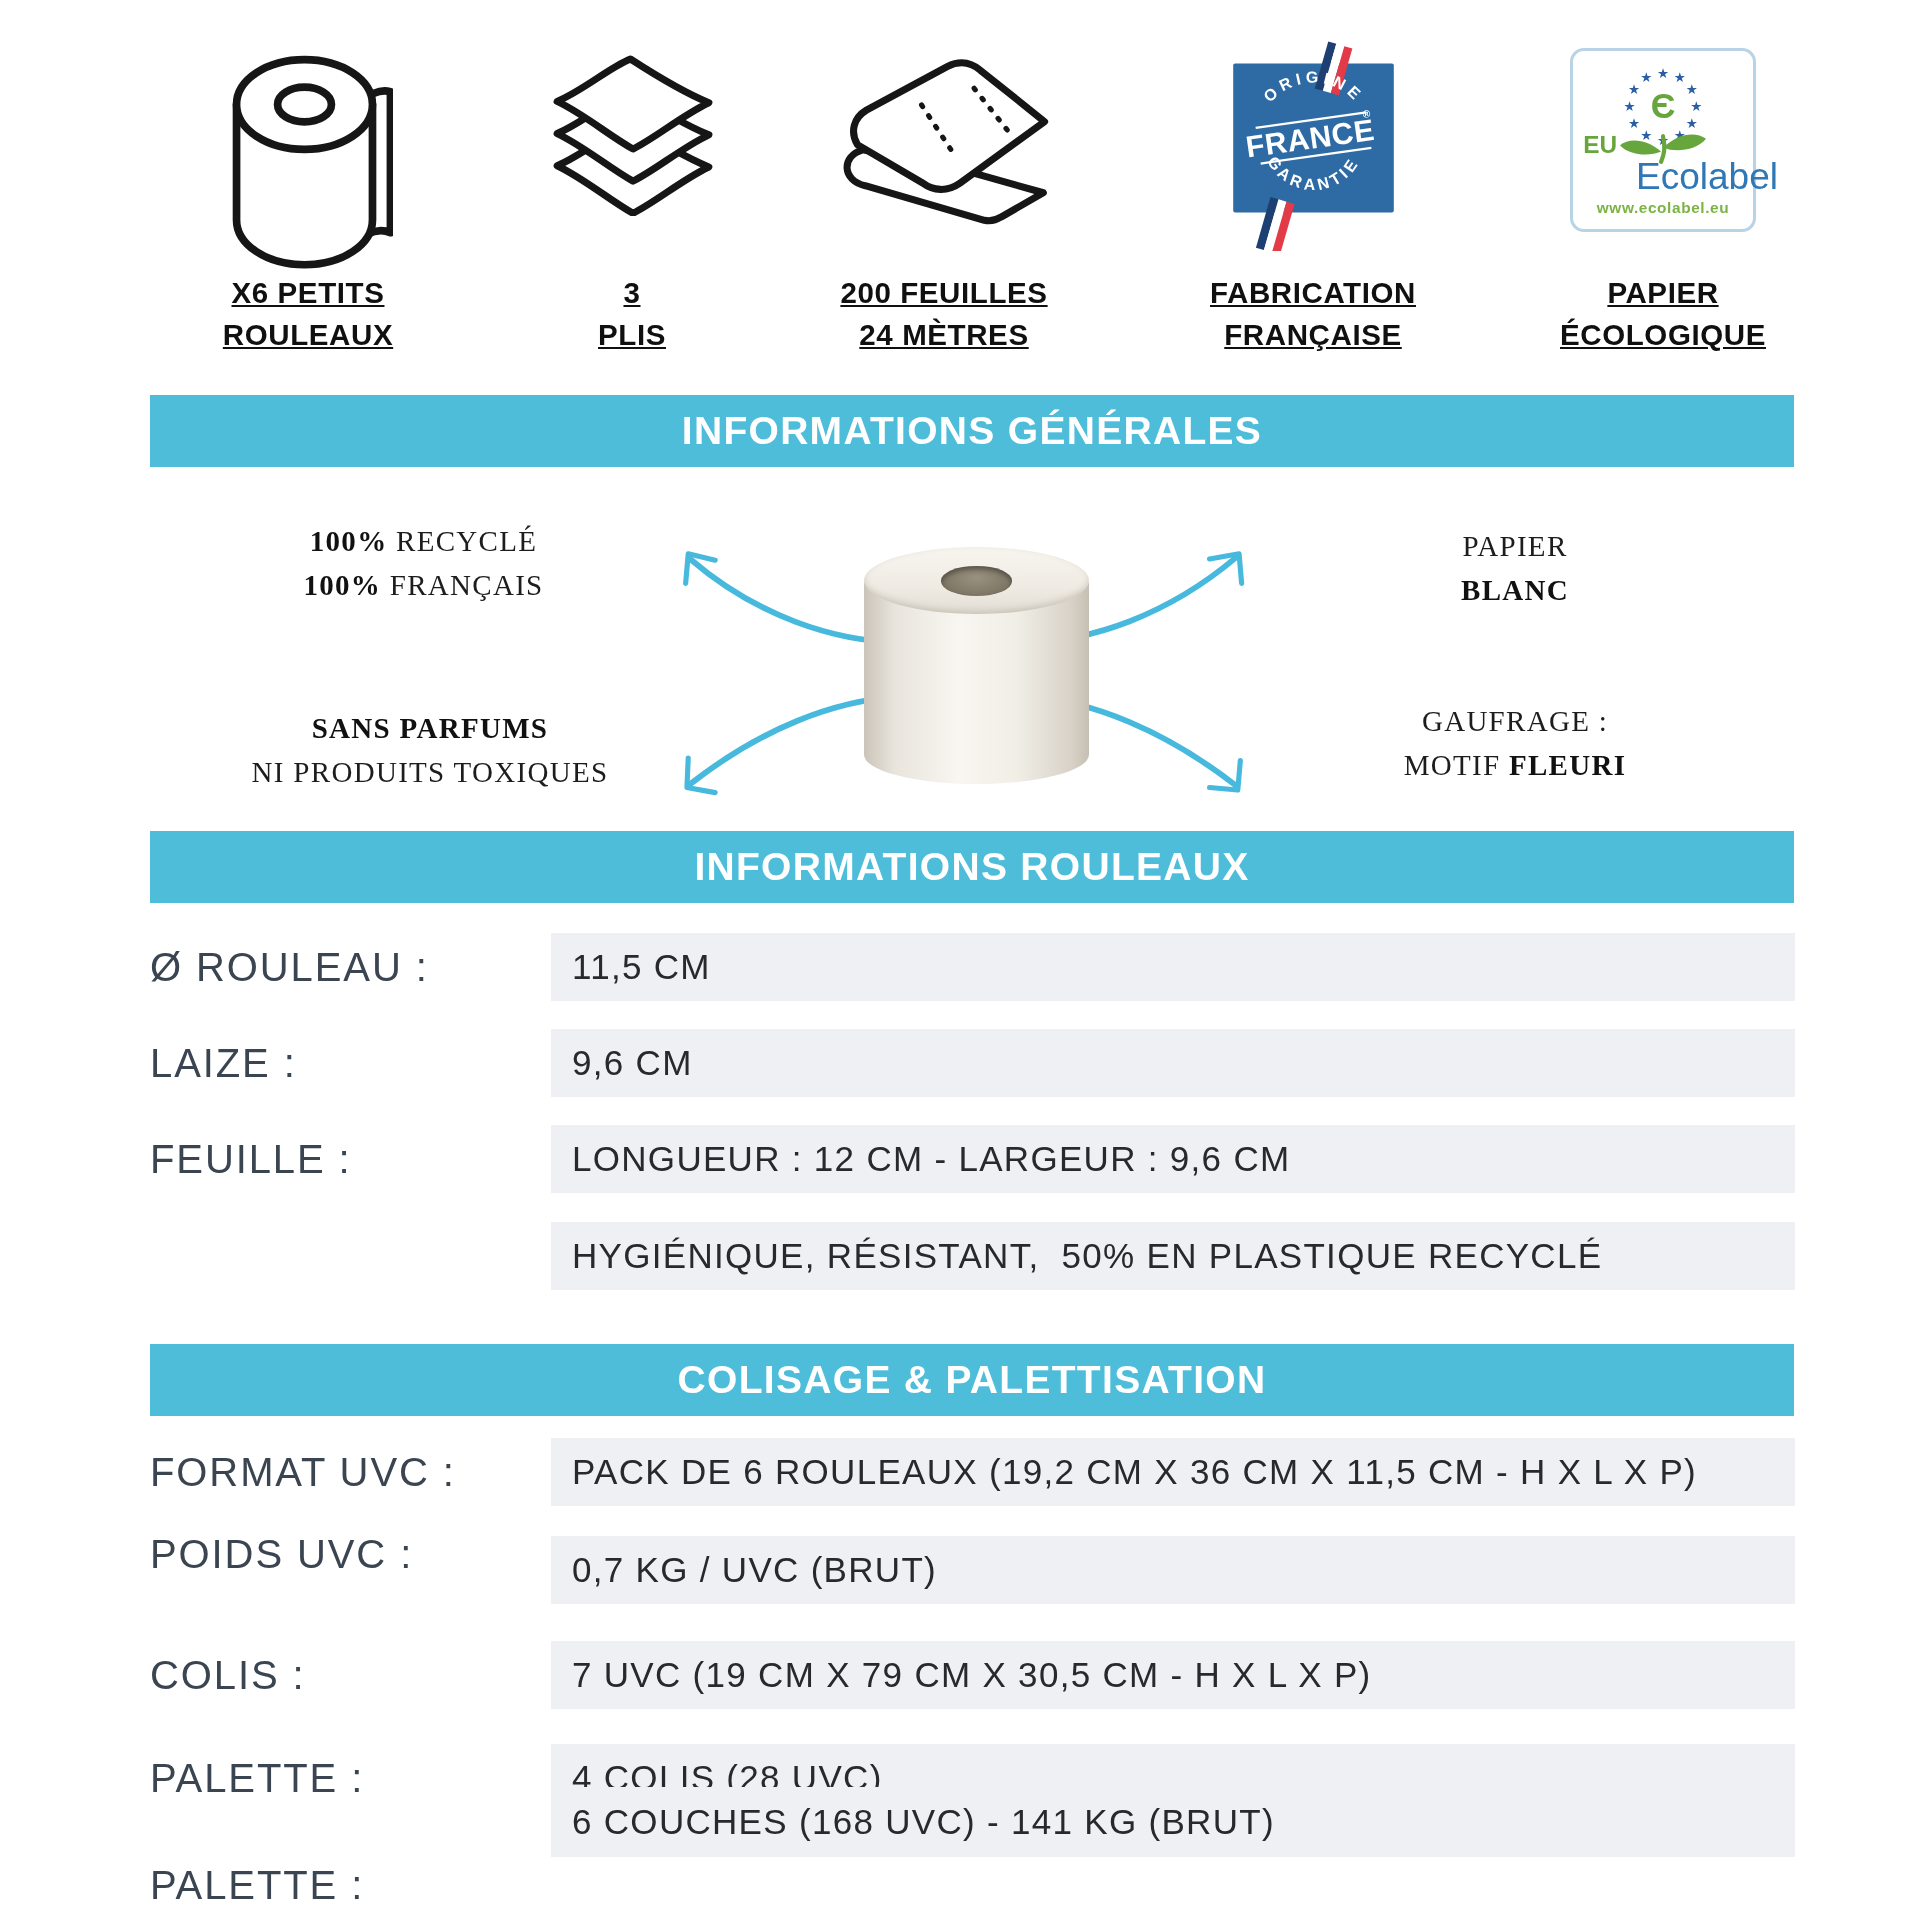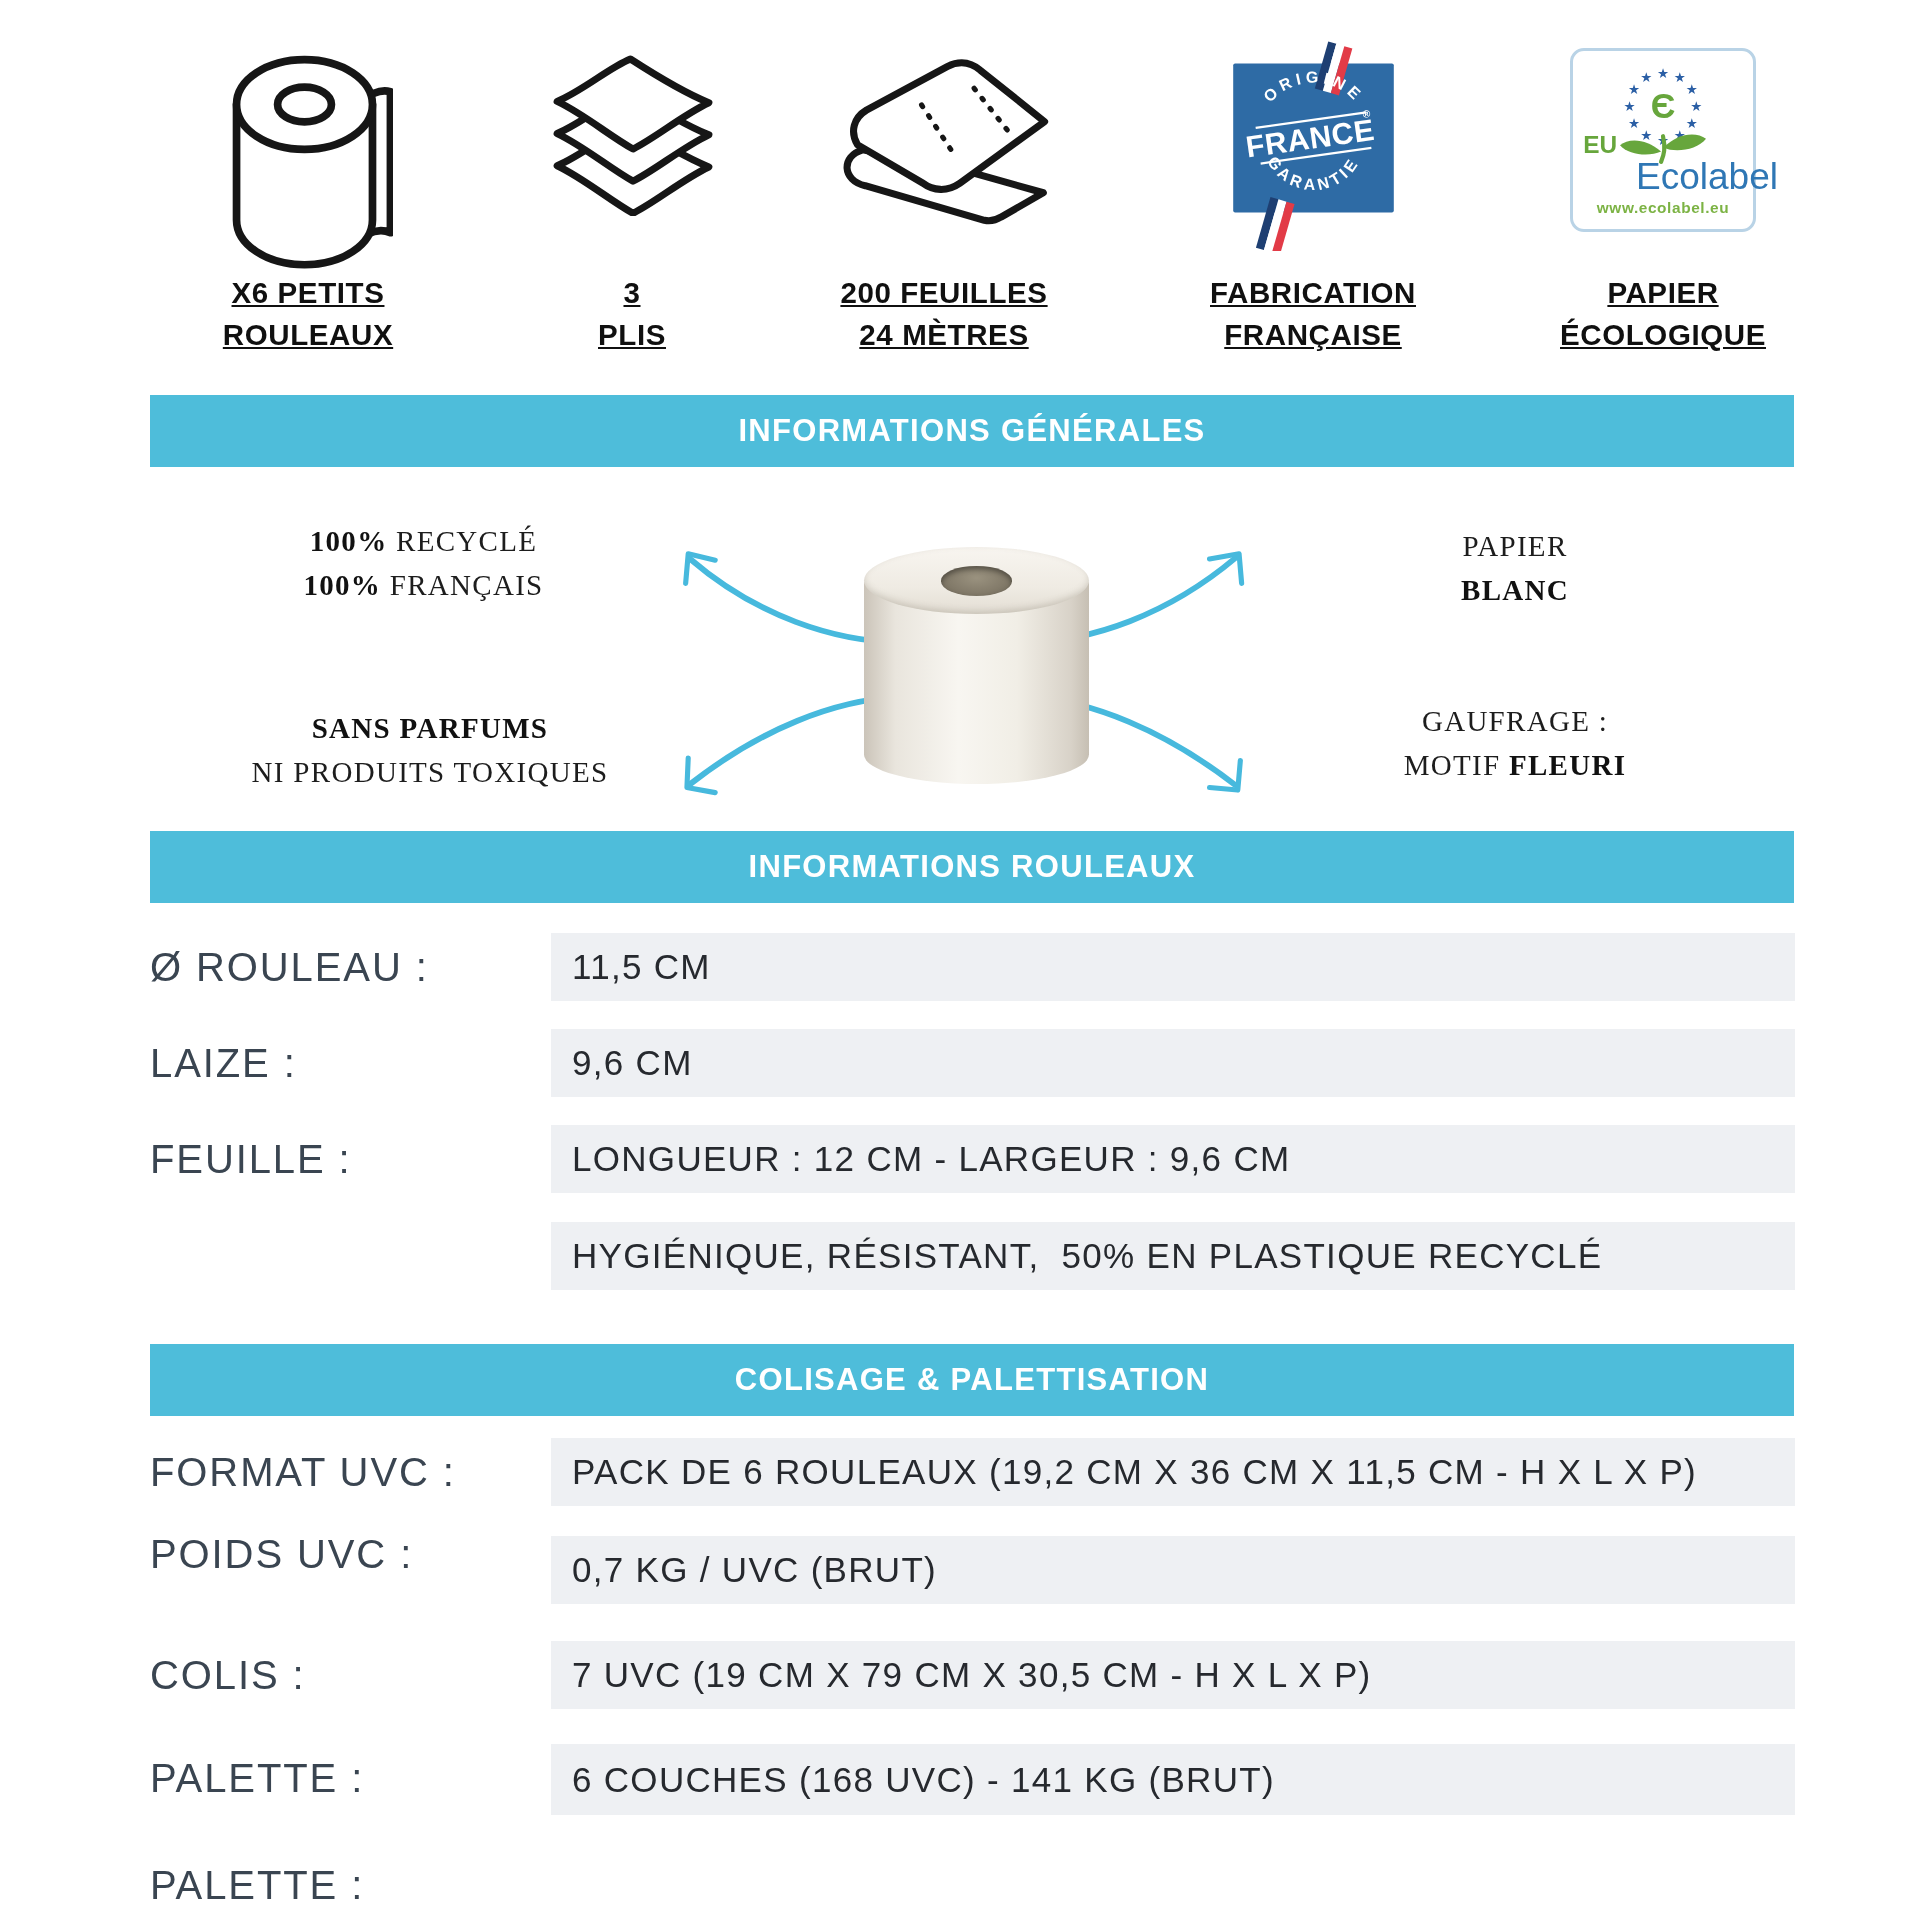--- a/index.html
+++ b/index.html
@@ -4,21 +4,21 @@
 <style>
   html,body{margin:0;padding:0;background:#ffffff;}
   #page{position:relative;width:1926px;height:1926px;background:#ffffff;overflow:hidden;
         font-family:"Liberation Sans","DejaVu Sans",sans-serif;
         --accent:#4ebdda; --arrow:#47b9dd; --label:#3a4551; --value:#26292e; --rowbg:#eef0f3;
         --franceblue:#2e6ba5; --flagred:#e23b47; --flagblue:#1e3f72;
         --ecogreen:#67a63c; --ecoblue:#2f77b5; --ecourl:#7cb344; --ink:#161616;}
   .abs{position:absolute;}
   .banner{position:absolute;left:150px;width:1644px;height:72px;background:var(--accent);
           color:#fff;display:flex;align-items:center;justify-content:center;
-          font-size:31px;font-weight:800;letter-spacing:1.3px;}
+          font-size:39px;font-weight:800;letter-spacing:1.3px;}
   .icon-label{position:absolute;width:334px;text-align:center;color:#101010;
               font-size:29.5px;font-weight:800;letter-spacing:0.6px;line-height:42px;text-decoration:underline;}
   .row-label{position:absolute;left:150px;width:385px;height:68px;display:flex;align-items:center;
              color:var(--label);font-size:40px;font-weight:400;letter-spacing:1.9px;white-space:nowrap;}
   .row-box{position:absolute;left:551px;width:1244px;height:68px;background:var(--rowbg);
            display:flex;align-items:center;}
   .row-box span{padding-left:21px;color:var(--value);font-size:35px;letter-spacing:1.3px;white-space:pre;}
   .ctext{position:absolute;text-align:center;font-size:29px;letter-spacing:1.3px;color:#1d1d1d;line-height:44px;font-family:Liberation Serif, serif;}
   .bold{font-weight:800;color:#111;}
   .light{font-weight:400;}
@@ -225,18 +225,18 @@
   <div class="row-box" style="top:1641px">
       <span>7 UVC (19 CM X 79 CM X 30,5 CM - H X L X P)</span>
     </div>
 
   <div class="row-label" style="top:1744px">PALETTE :</div>
   <div class="row-box" style="top:1744px">
       <span>4 COLIS (28 UVC)</span>
     </div>
 
   <div class="row-label" style="top:1851px">PALETTE :</div>
-  <div class="row-box" style="top:1745px;height:70px">
+  <div class="row-box" style="top:1787px;height:70px">
       <span>6 COUCHES (168 UVC) - 141 KG (BRUT)</span>
     </div>
 
 </div>
 
 
 </body></html>

